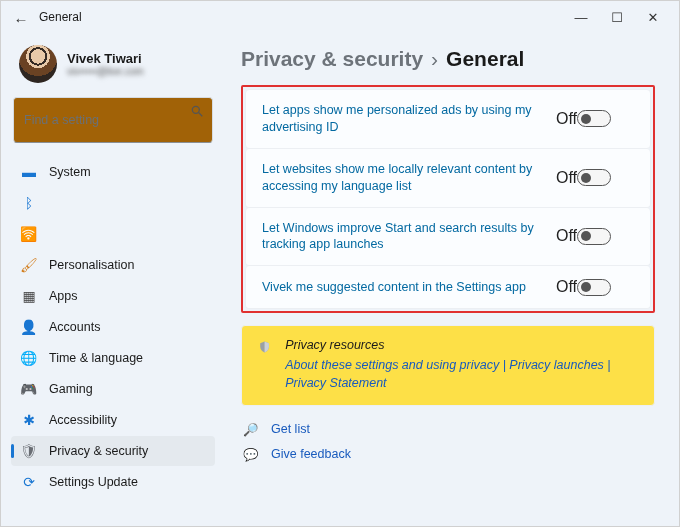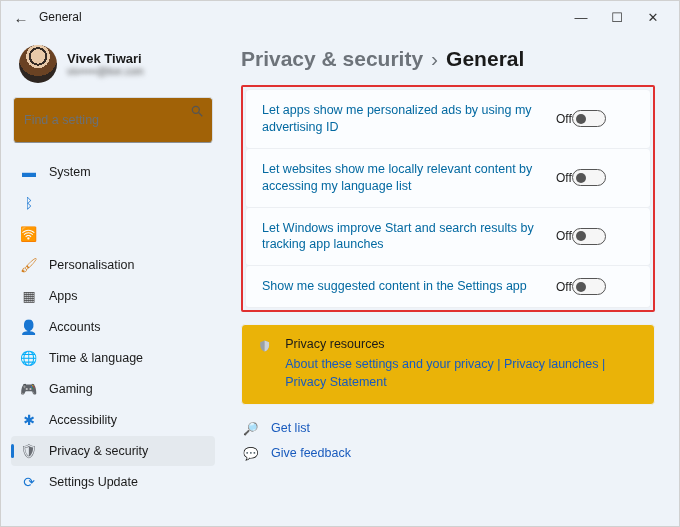--- a/index.html
+++ b/index.html
@@ -26,24 +26,24 @@
   .nav-icon { width: 16px; height: 16px; display: flex; align-items: center; justify-content: center; font-size: 14px; }
   .content { flex: 1; padding: 14px 24px 10px 22px; overflow: auto; }
   .breadcrumb { display: flex; align-items: baseline; gap: 8px; font-size: 21px; margin-bottom: 14px; }
   .bc-parent { color: #6d737a; font-weight: 600; }
   .bc-sep { color: #6d737a; }
   .bc-current { font-weight: 700; }
   .hl-panel { border: 2px solid #e03030; padding: 2px; border-radius: 2px; }
   .card { background: #fbfdff; border: 1px solid #eceff3; border-radius: 4px; padding: 12px 16px 12px 16px; display:flex; align-items:center; gap:14px; }
   .card + .card { border-top: none; }
   .card .desc { flex: 1; font-size: 12.5px; line-height: 1.35; color: #0369a1; max-width: 280px;}
-  .switch-wrap { display:flex; align-items:center; gap:0; font-size:12px; color:#222;}
+  .switch-wrap { display:flex; align-items:center; gap:0; font-size:16px; color:#222;}
   .toggle { width: 34px; height: 17px; border-radius: 10px; border: 1px solid #555; background: #f6f6f6; position: relative; cursor:pointer; }
   .toggle::after { content: ""; position: absolute; left: 3px; top: 2.5px; width: 10px; height: 10px; border-radius: 50%; background: #555; }
-  .res-card { margin-top: 12px; background: #eab308; border: 1px solid #eceff3; border-radius:4px; padding: 12px 16px; display:flex; gap:14px; align-items:flex-start;}
+  .res-card { margin-top: 12px; background: #fde047; border: 1px solid #eceff3; border-radius:4px; padding: 12px 16px; display:flex; gap:14px; align-items:flex-start;font-style:italic;}
   .res-title { font-size: 12.5px; margin-bottom: 4px;}
   .res-links { color: #185abd; font-size: 12.5px; line-height:1.45; }
   .res-links a { color: #185abd; text-decoration: none; cursor:pointer;}
   .footer-links { margin-top: 16px; display:flex; flex-direction:column; gap:10px; padding-left: 2px;}
   .flink { display:flex; align-items:center; gap:12px; color:#185abd; font-size:12.5px; cursor:pointer;}
   .flink .fi { color:#333; width:16px; text-align:center;}
   .shield { width:16px; height:18px; }
 </style>
 </head>
 <body>
@@ -142,37 +142,37 @@
         </div>
       </div>
       <div class="card">
         <div class="desc">Let Windows improve Start and search results by tracking app launches</div>
         <div class="switch-wrap">
           <span>Off</span>
           <div class="toggle"></div>
         </div>
       </div>
       <div class="card">
-        <div class="desc">Show me suggested content in the Settings app</div>
+        <div class="desc">Vivek me suggested content in the Settings app</div>
         <div class="switch-wrap">
           <span>Off</span>
           <div class="toggle"></div>
         </div>
       </div>
     </div>
 
     <div class="res-card">
       <svg class="shield" viewBox="0 0 24 24">
           <path fill="#9aa0a6" d="M12 2l8 3v6c0 5-3.4 9.3-8 11-4.6-1.7-8-6-8-11V5l8-3z"></path>
           <path fill="#ccd1d8" d="M12 2v20c4.6-1.7 8-6 8-11V5l-8-3z"></path>
         </svg>
       <div>
         <div class="res-title">Privacy resources</div>
         <div class="res-links">
-          <a>About these settings and your privacy</a><span> | </span><a>Privacy launches</a><span> | </span><a>Privacy Statement</a>
+          <a>About these settings and using privacy</a><span> | </span><a>Privacy launches</a><span> | </span><a>Privacy Statement</a>
         </div>
       </div>
     </div>
 
     <div class="footer-links">
       <div class="flink">
         <span class="fi">🔎</span>
         <span>Get list</span>
       </div>
       <div class="flink">

